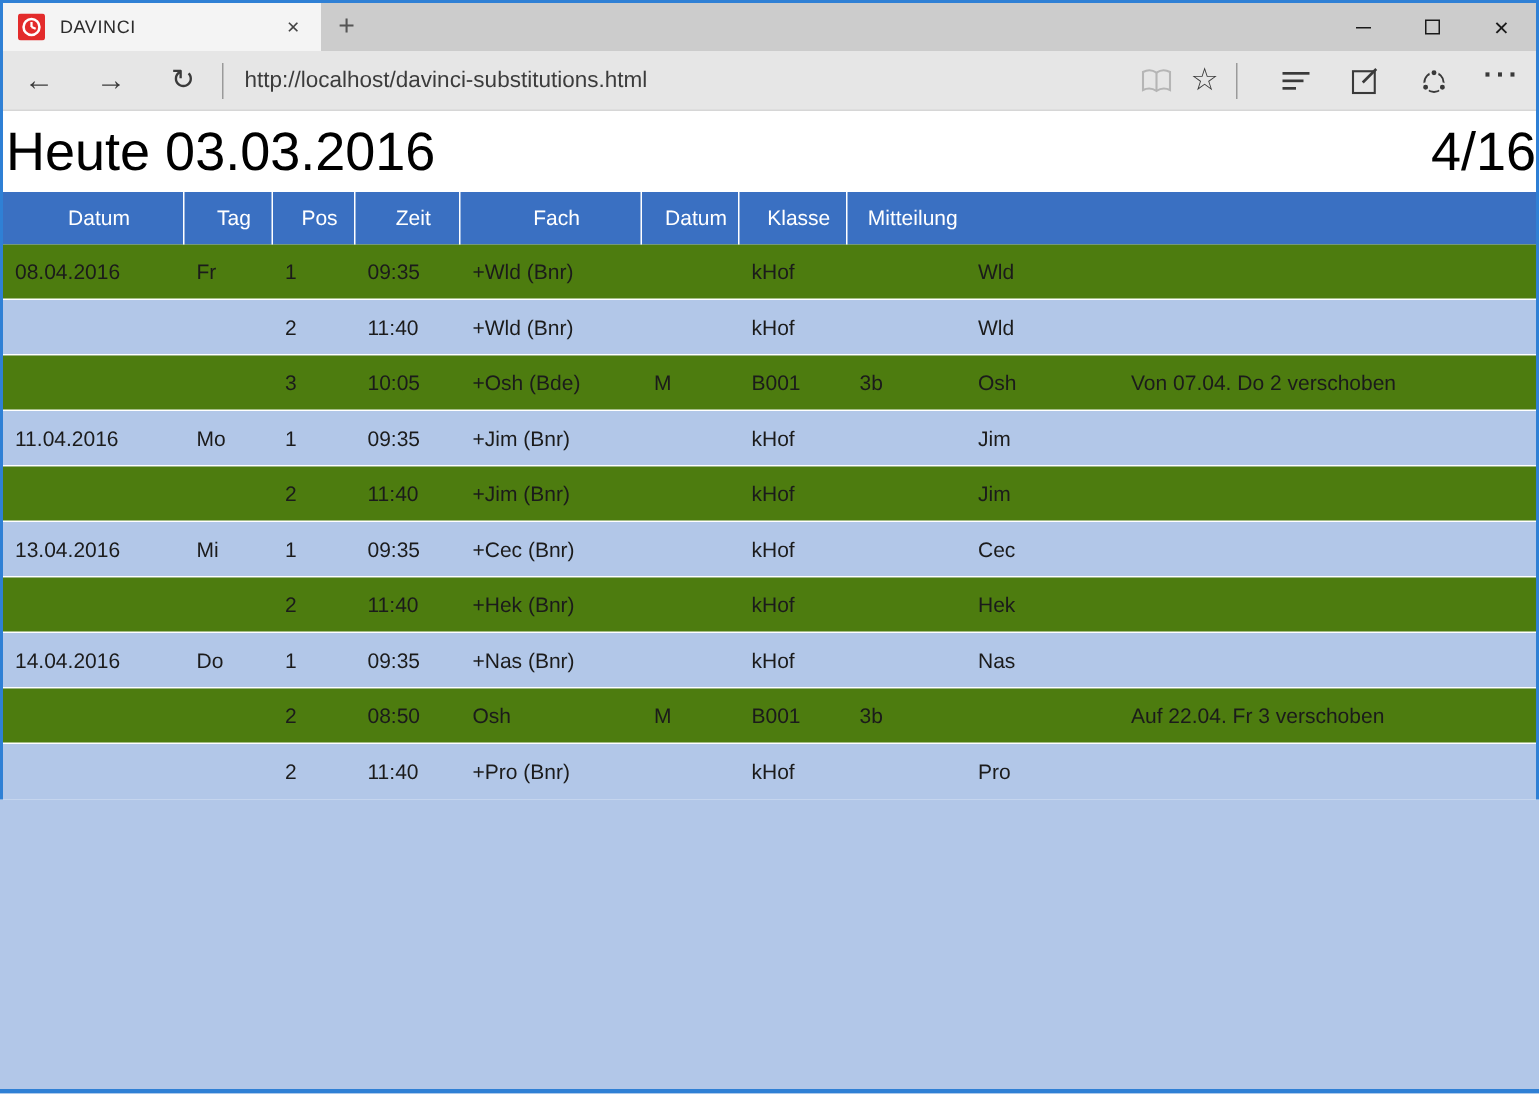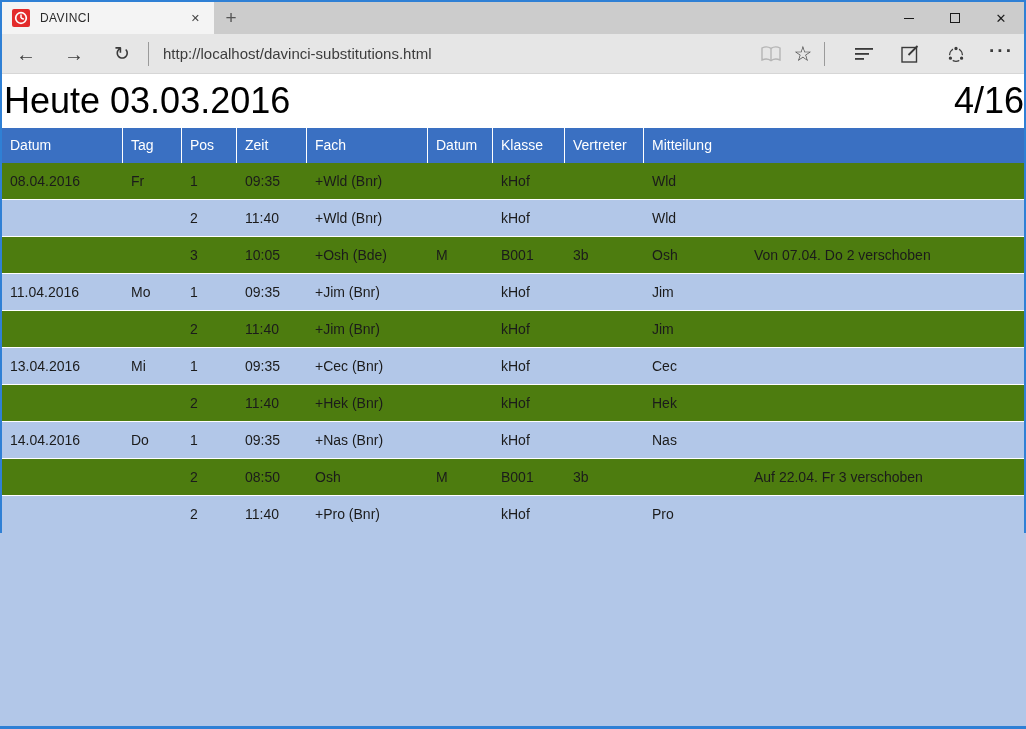--- a/index.html
+++ b/index.html
@@ -49,21 +49,21 @@
   .more-dots { font-size:19px; font-weight:700; letter-spacing:2px; color:#3a3a3a; margin-left:20px; padding-bottom:6px; }
   .right-icons .v-div { margin:0 6px 0 8px; }
 
   
   .heading { height:54px; background:#fff; display:flex; align-items:center;border-radius:18px; }
   .h-title { font-size:36px; color:#000; padding-left:2px; flex:1; white-space:nowrap; }
   .h-page  { font-size:36px; color:#000; text-align:left; white-space:nowrap;margin-left:18px; }
 
   
   .thead, .tr { display:grid; grid-template-columns:121px 59px 55px 70px 121px 65px 72px 79px 102px 1fr; }
-  .thead { background:#3a70c2; height:35px; }
+  .thead { background:#3a70c2; height:35px;text-align:center; }
   .th {
     color:#fff; font-size:14px; line-height:34px; padding-left:8px;
     border-right:1px solid #fff; white-space:nowrap; overflow:hidden;
   }
   .th:last-child { border-right:none; }
   .tr { height:37px; border-bottom:1px solid #fff; background:#4d7c0f; }
   .tr.alt { background:#b2c7e8; }
   .tr:last-child { border-bottom:none; height:37px; }
   .td { font-size:14px; color:#1b1b1b; line-height:36px; padding-left:8px; white-space:nowrap; overflow:hidden; }
 </style>
@@ -145,21 +145,20 @@
 
   <div>
     <div class="thead" id="thead">
         <div class="th">Datum</div>
         <div class="th">Tag</div>
         <div class="th">Pos</div>
         <div class="th">Zeit</div>
         <div class="th">Fach</div>
         <div class="th">Datum</div>
         <div class="th">Klasse</div>
-        <div class="th">Vertreter</div>
         <div class="th">Mitteilung</div>
       </div>
     <div id="tbody">
         <div class="tr">
           <div class="td">08.04.2016</div>
           <div class="td">Fr</div>
           <div class="td">1</div>
           <div class="td">09:35</div>
           <div class="td">+Wld (Bnr)</div>
           <div class="td"></div>

